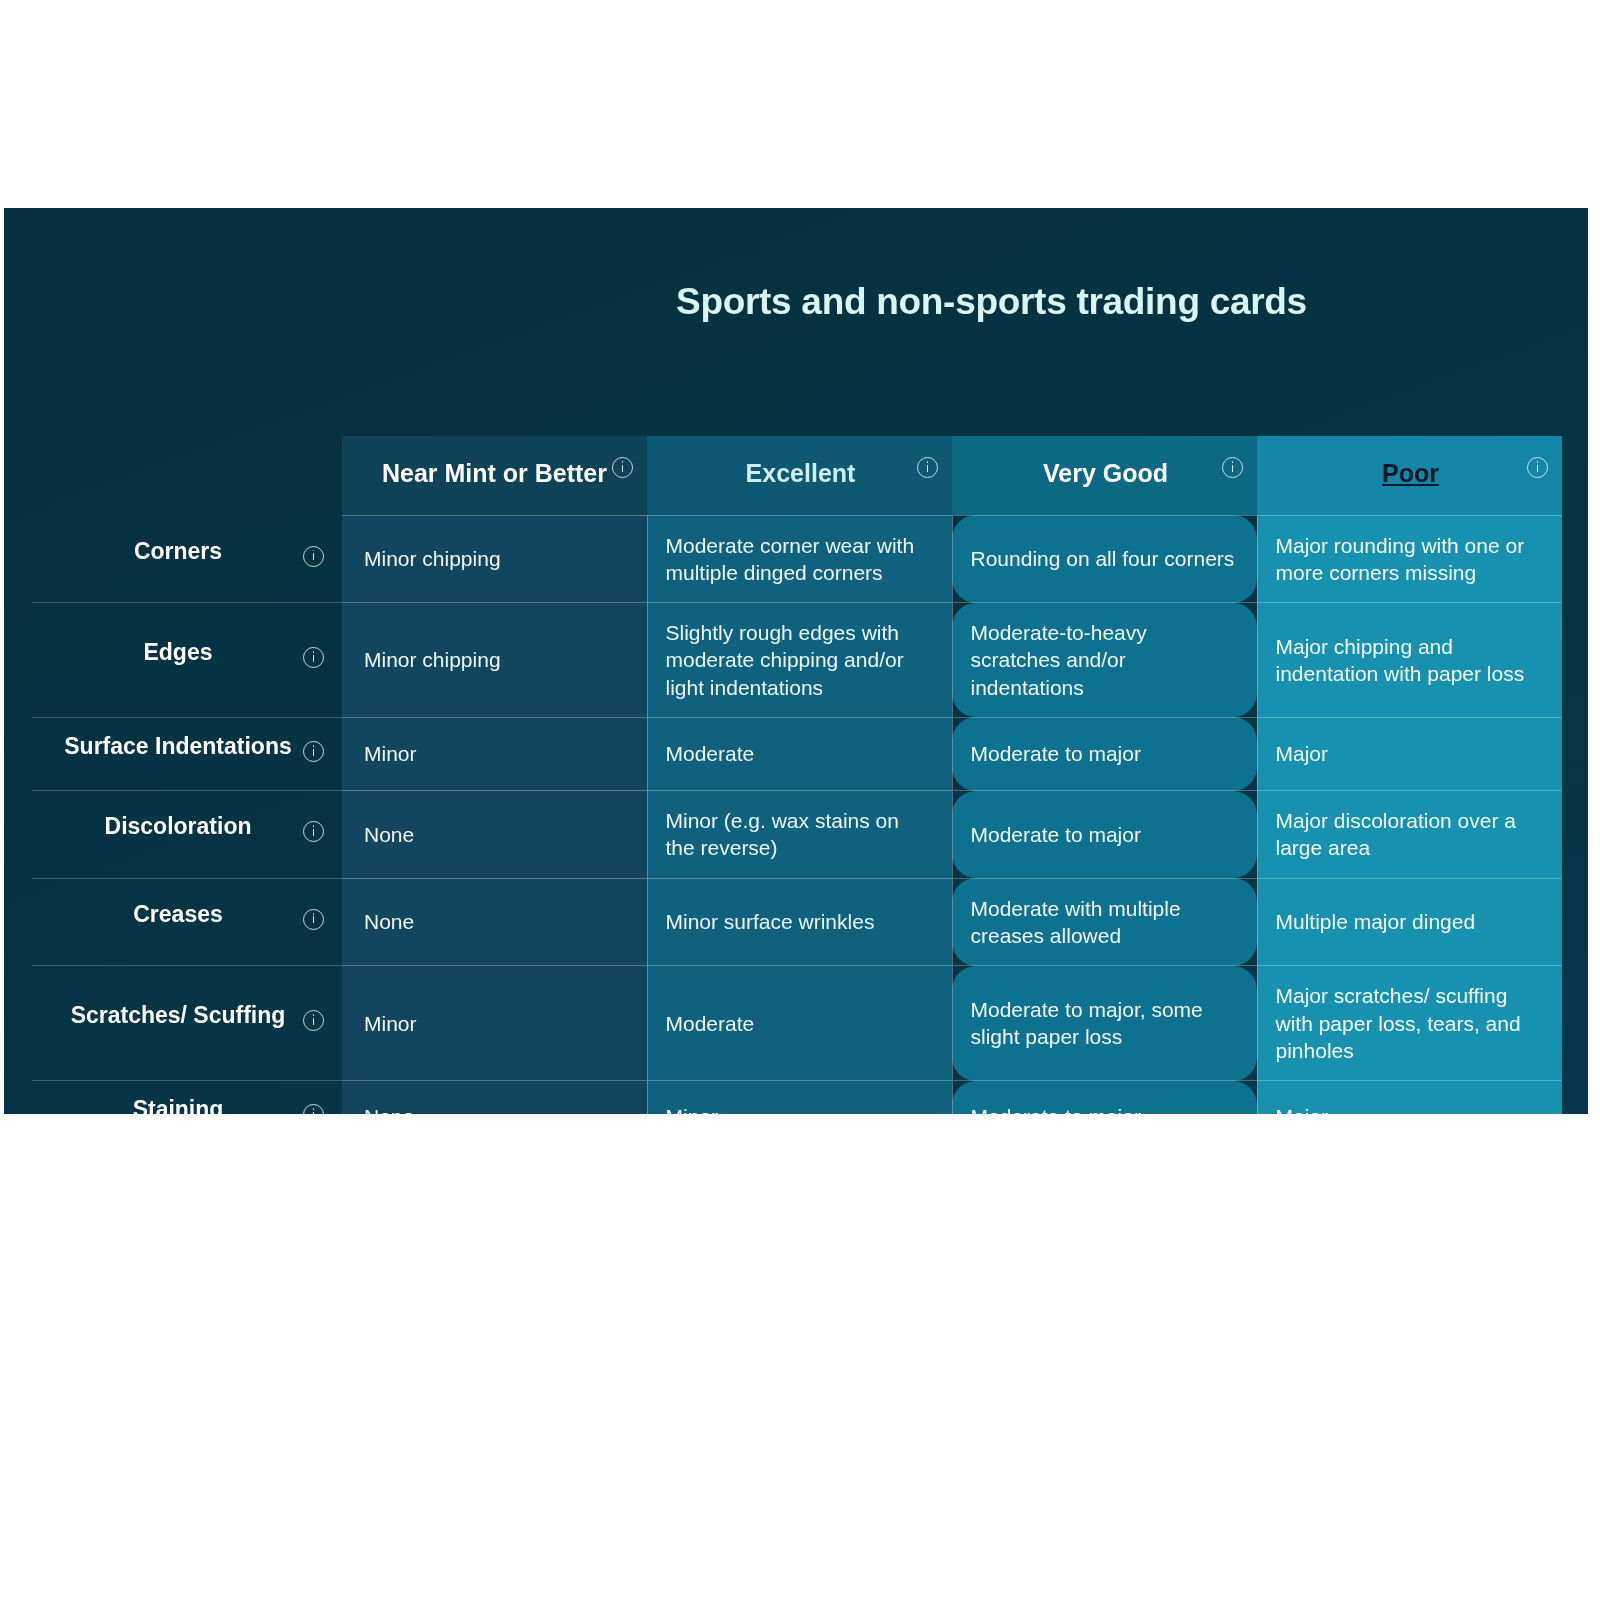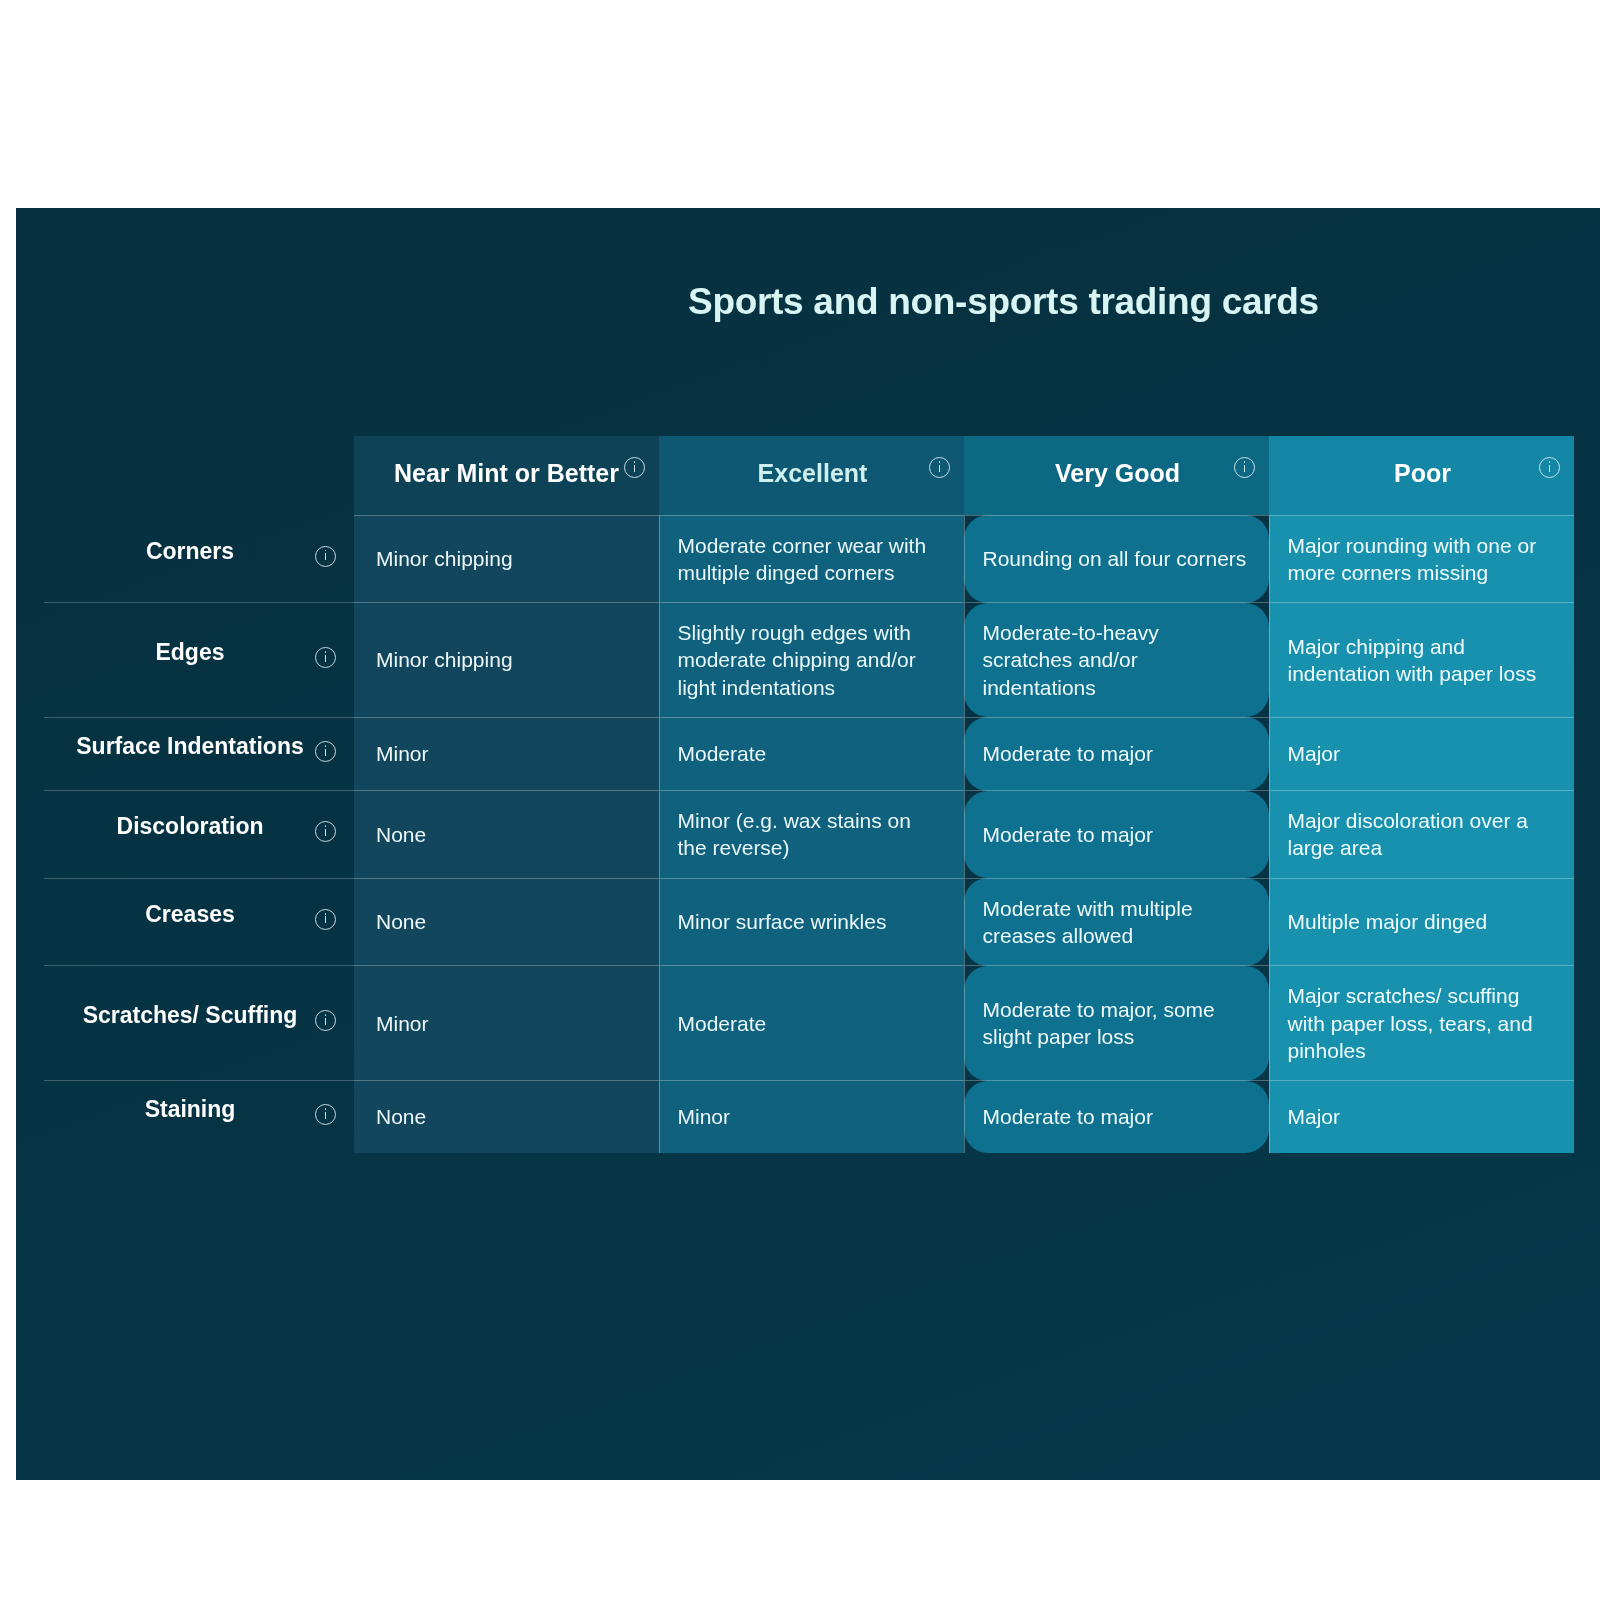--- a/index.html
+++ b/index.html
@@ -14,24 +14,24 @@
 
   .page {
     position: relative;
     width: 1600px;
     height: 1600px;
     background: #ffffff;
   }
 
   .panel {
     position: absolute;
-    left: 16px;
+    left: 4px;
     top: 208px;
     width: 1584px;
-    height: 1272px;
+    height: 906px;
     background: linear-gradient(160deg, #05303f 0%, #063343 45%, #05384b 100%);
     overflow: hidden;
   }
 
   .title {
     position: absolute;
     left: 672px;
     top: 68px;
     width: 640px;
     color: #d8f5f4;
@@ -87,21 +87,21 @@
     color: #ffffff;
   }
   .hdr .info {
     position: absolute;
     right: 14px;
     top: 18px;
   }
   .hdr.nm  { background: #0d4257; color:#ffffff;padding-left:20px; }
   .hdr.exc { background: #0f5873; color:#cfefee; }
   .hdr.vg  { background: #0d6883; color:#ffffff; }
-  .hdr.poor{ background: #1387a5; color:#ffffff; }
+  .hdr.poor{ background: #1387a5; color:#0f172a;text-decoration:underline; }
 
   .cell {
     vertical-align: middle;
     padding: 16px 20px 16px 22px;
     font-size: 21px;
     line-height: 1.30;
     color: #eaf7fa;
     border-top: 1px solid rgba(255,255,255,0.28);
   }
   .cell.nm  { background: #11465c; }

